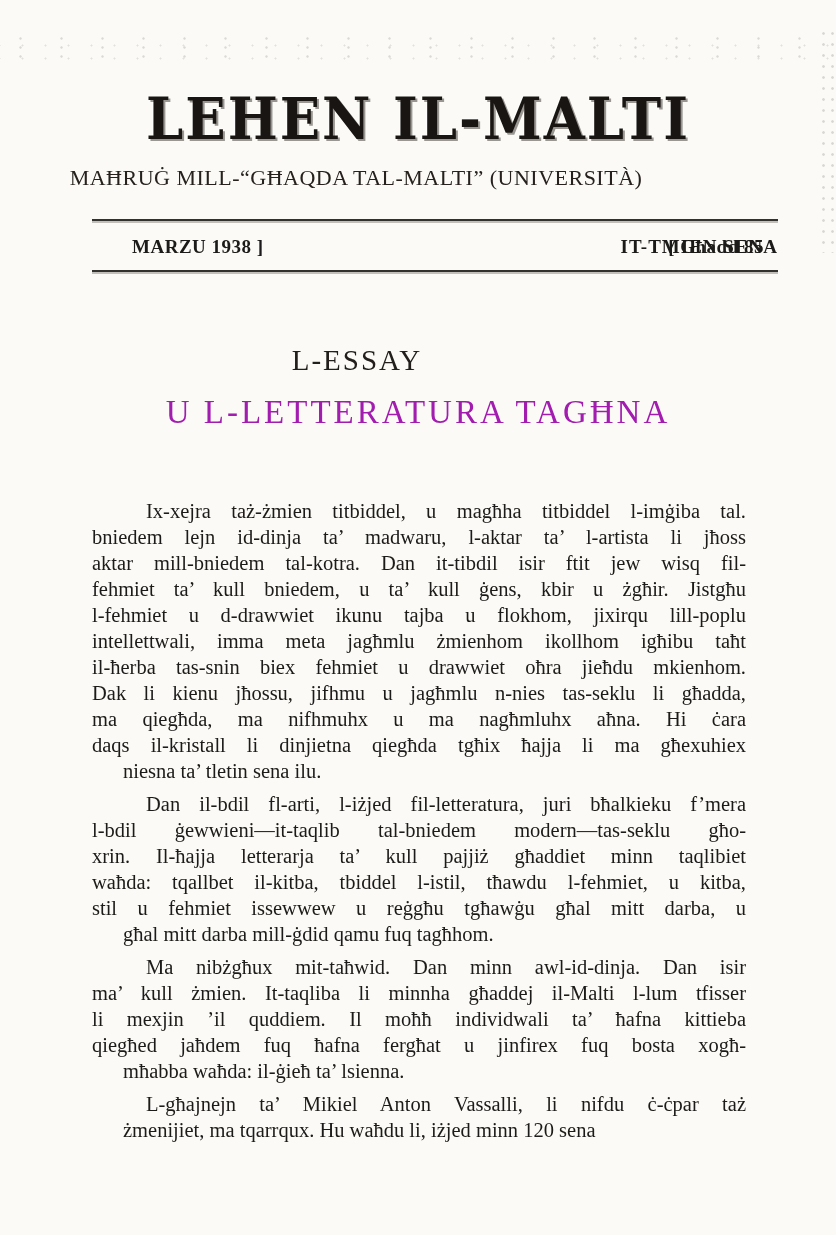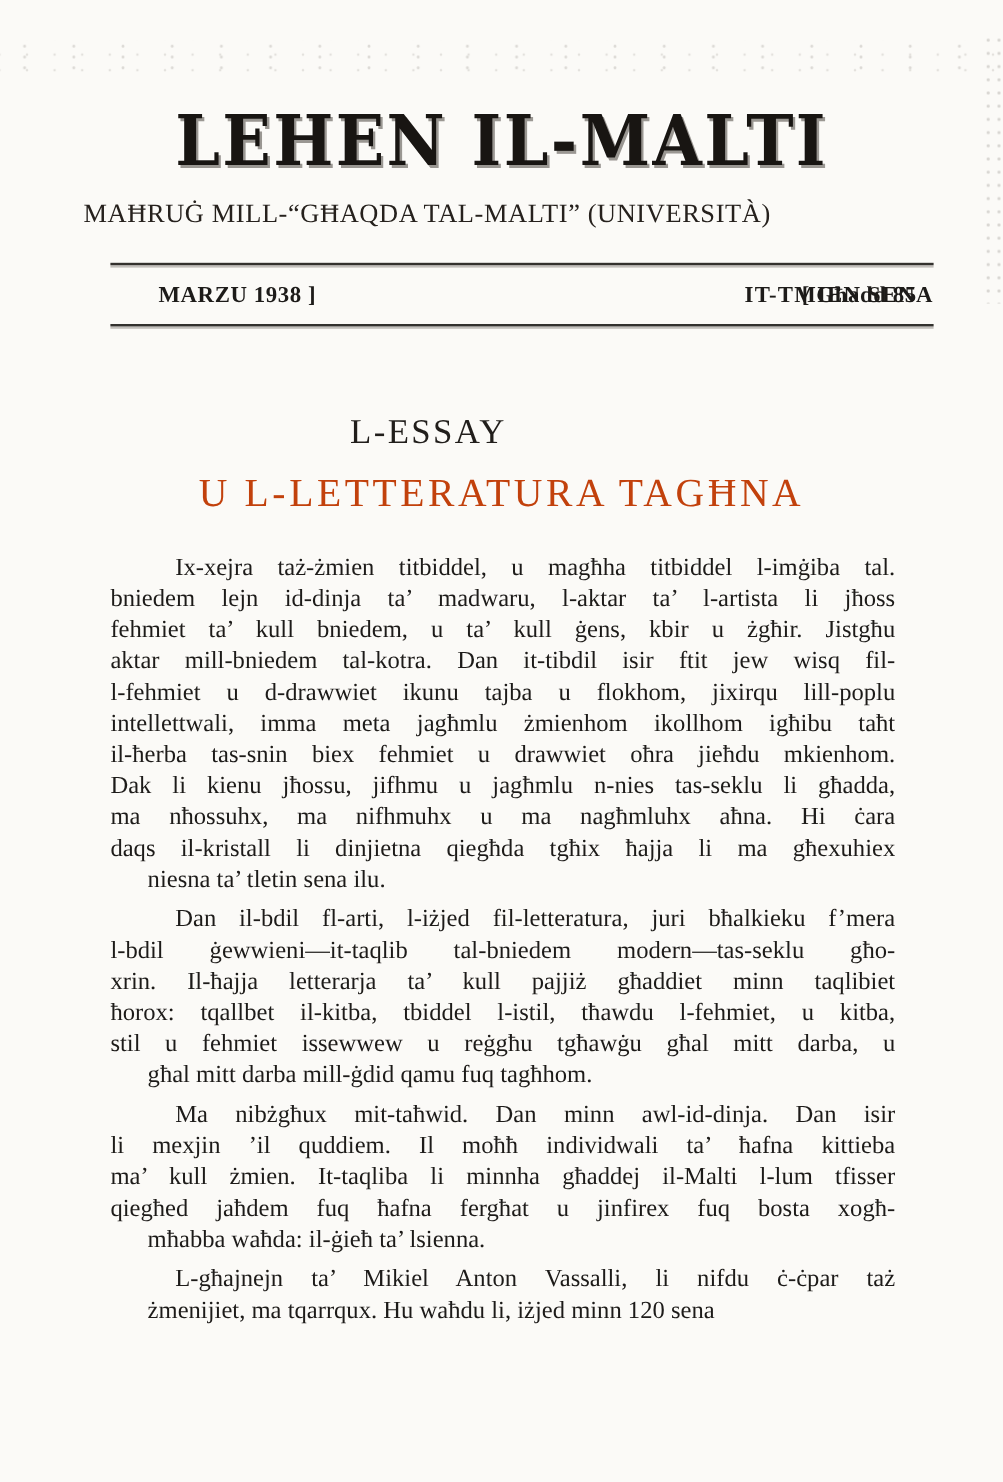--- a/index.html
+++ b/index.html
@@ -67,24 +67,24 @@
   .issue-edition{position:absolute;left:0;right:0;top:0;text-align:right;letter-spacing:1px;}
   .issue-number{position:absolute;right:14px;top:0;letter-spacing:0.5px;}
   .article-title-1{
     position:absolute;top:344px;left:0;width:714px;margin:0;
     text-align:center;font-weight:400;
     font-size:29px;letter-spacing:2px;color:#211e1b;
   }
   .article-title-2{
     position:absolute;top:394px;left:0;width:836px;margin:0;
     text-align:center;font-weight:400;
-    font-size:33px;letter-spacing:3px;color:#c2410c;
+    font-size:33px;letter-spacing:3px;color:#a21caf;
   }
   .article-body{
-    position:absolute;top:460px;left:92px;width:654px;
+    position:absolute;top:498px;left:92px;width:654px;
     font-size:20.5px;line-height:26px;color:var(--ink);
   }
   .para{margin:0 0 7px 0;}
   .line{
     text-align:justify;
     text-align-last:justify;
   }
   .line.first{text-indent:54px;}
   .line.last{text-align-last:left;margin-left:31px;}
 </style>
@@ -111,42 +111,42 @@
   <div class="rule rule-bottom"></div>
 
   <h2 class="article-title-1">L-ESSAY</h2>
 
   <h2 class="article-title-2">U L-LETTERATURA TAGĦNA</h2>
 
   <div class="article-body">
       <div class="para">
         <div class="line first">Ix-xejra taż-żmien titbiddel, u magħha titbiddel l-imġiba tal.</div>
         <div class="line">bniedem lejn id-dinja ta’ madwaru, l-aktar ta’ l-artista li jħoss</div>
+        <div class="line">aktar mill-bniedem tal-kotra. Dan it-tibdil isir ftit jew wisq fil-</div>
         <div class="line">fehmiet ta’ kull bniedem, u ta’ kull ġens, kbir u żgħir. Jistgħu</div>
-        <div class="line">aktar mill-bniedem tal-kotra. Dan it-tibdil isir ftit jew wisq fil-</div>
         <div class="line">l-fehmiet u d-drawwiet ikunu tajba u flokhom, jixirqu lill-poplu</div>
         <div class="line">intellettwali, imma meta jagħmlu żmienhom ikollhom igħibu taħt</div>
         <div class="line">il-ħerba tas-snin biex fehmiet u drawwiet oħra jieħdu mkienhom.</div>
         <div class="line">Dak li kienu jħossu, jifhmu u jagħmlu n-nies tas-seklu li għadda,</div>
-        <div class="line">ma nħossuhx, ma nifhmuhx u ma nagħmluhx aħna. Hi ċara</div>
+        <div class="line">ma qiegħda, ma nifhmuhx u ma nagħmluhx aħna. Hi ċara</div>
         <div class="line">daqs il-kristall li dinjietna qiegħda tgħix ħajja li ma għexuhiex</div>
         <div class="line last">niesna ta’ tletin sena ilu.</div>
       </div>
       <div class="para">
         <div class="line first">Dan il-bdil fl-arti, l-iżjed fil-letteratura, juri bħalkieku f’mera</div>
         <div class="line">l-bdil ġewwieni—it-taqlib tal-bniedem modern—tas-seklu għo-</div>
         <div class="line">xrin. Il-ħajja letterarja ta’ kull pajjiż għaddiet minn taqlibiet</div>
-        <div class="line">ħorox: tqallbet il-kitba, tbiddel l-istil, tħawdu l-fehmiet, u kitba,</div>
+        <div class="line">waħda: tqallbet il-kitba, tbiddel l-istil, tħawdu l-fehmiet, u kitba,</div>
         <div class="line">stil u fehmiet issewwew u reġgħu tgħawġu għal mitt darba, u</div>
         <div class="line last">għal mitt darba mill-ġdid qamu fuq tagħhom.</div>
       </div>
       <div class="para">
         <div class="line first">Ma nibżgħux mit-taħwid. Dan minn awl-id-dinja. Dan isir</div>
+        <div class="line">ma’ kull żmien. It-taqliba li minnha għaddej il-Malti l-lum tfisser</div>
         <div class="line">li mexjin ’il quddiem. Il moħħ individwali ta’ ħafna kittieba</div>
-        <div class="line">ma’ kull żmien. It-taqliba li minnha għaddej il-Malti l-lum tfisser</div>
         <div class="line">qiegħed jaħdem fuq ħafna fergħat u jinfirex fuq bosta xogħ-</div>
         <div class="line last">mħabba waħda: il-ġieħ ta’ lsienna.</div>
       </div>
       <div class="para">
         <div class="line first">L-għajnejn ta’ Mikiel Anton Vassalli, li nifdu ċ-ċpar taż</div>
         <div class="line last">żmenijiet, ma tqarrqux. Hu waħdu li, iżjed minn 120 sena</div>
       </div>
     </div>
 
 </div>

